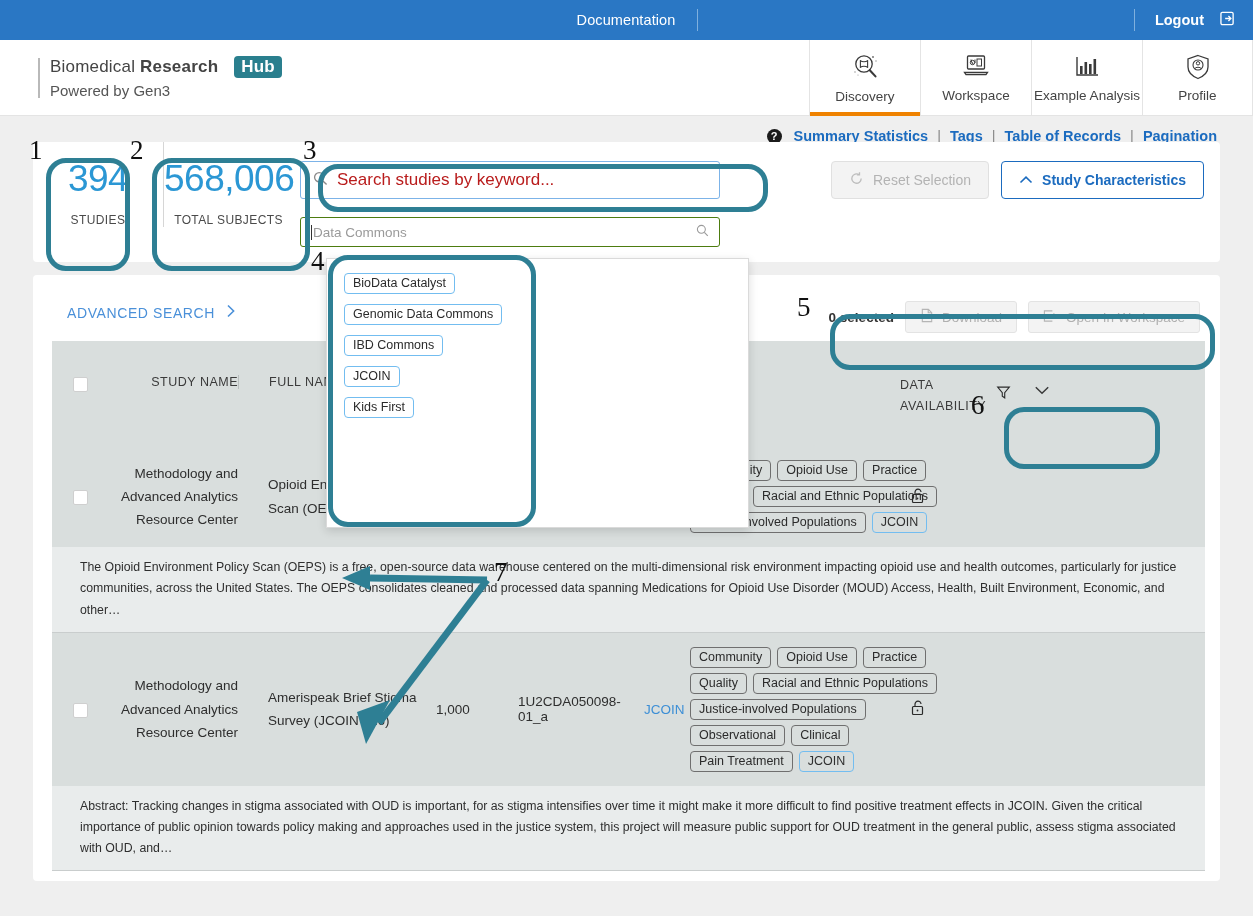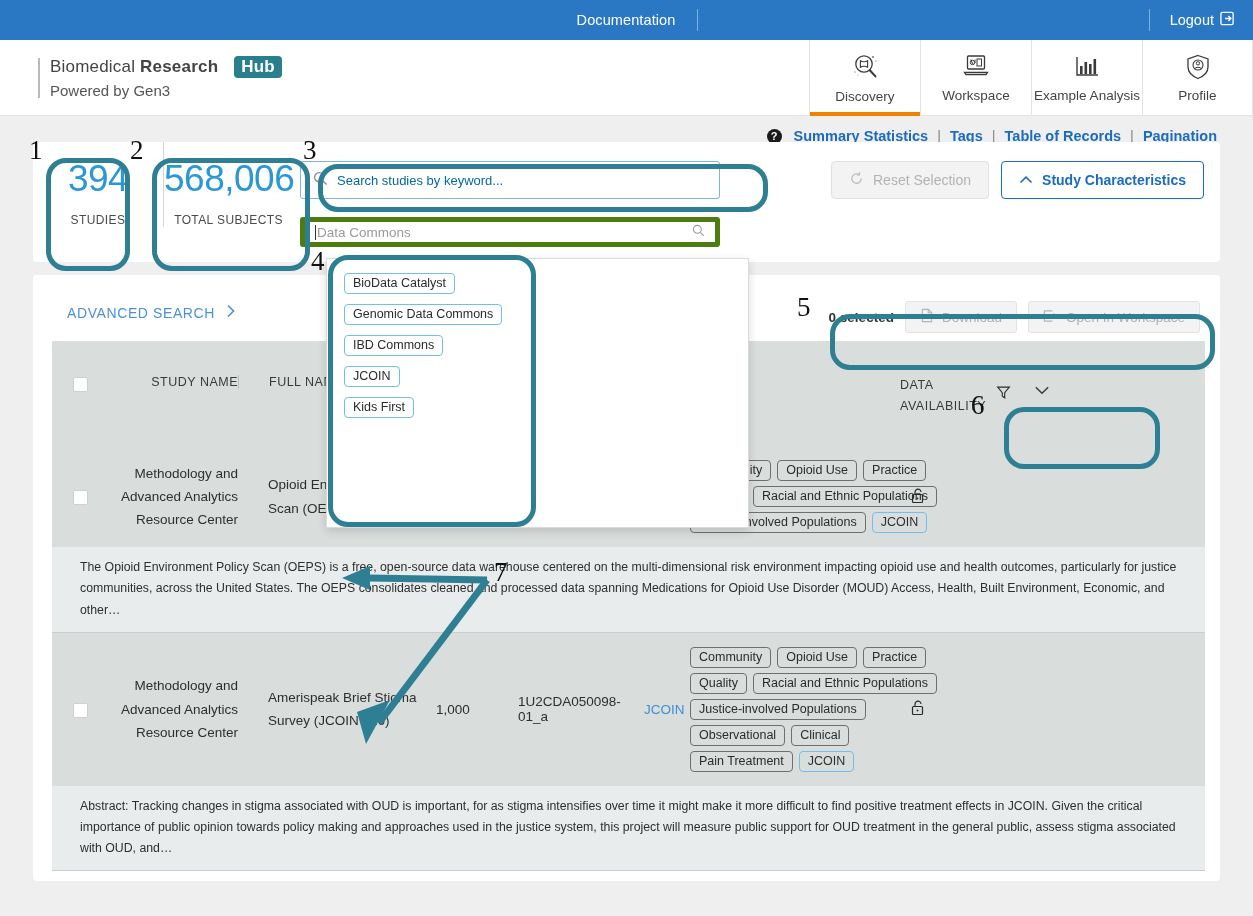--- a/index.html
+++ b/index.html
@@ -26,22 +26,22 @@
   .topbar-link {
     font-size: 14.5px; color: #fff; text-decoration: none;
     padding: 0 22px; letter-spacing: .1px;
   }
   .topbar-sep { width: 1px; height: 22px; background: #7fb0de; }
   .topbar-right {
     position: absolute; right: 0; top: 0; bottom: 0;
     display: flex; align-items: center;
   }
   .logout {
-    display: flex; align-items: center; gap: 6px;
-    font-size: 14.5px; padding-right: 18px; padding-left: 20px;
+    display: flex; align-items: center; gap: 16px;
+    font-size: 14.5px; padding-right: 18px; padding-left: 20px; font-weight: bold;
   }
 
   
   .header {
     height: 76px; background: #fff; display: flex;
     align-items: stretch; border-bottom: 1px solid #e4e4e4;
   }
   .brand {
     flex: 1; display: flex; flex-direction: column;
     justify-content: center; padding-left: 38px; position: relative;
@@ -84,24 +84,24 @@
   .statbox + .statbox { border-left: 1px solid #d6d6d6; }
   .statnum { font-size: 37px; color: #2b97d4; line-height: 1; letter-spacing: -.5px; }
   .statlabel { font-size: 12px; color: #4a4a4a; margin-top: 16px; letter-spacing: .4px; }
 
   .searchcol { padding-top: 19px; margin-left: 7px; }
   .searchbox {
     width: 420px; height: 38px; border: 1px solid #7cb3e8;
     border-radius: 3px; display: flex; align-items: center;
     padding: 0 12px; gap: 9px; background: #fff;
   }
-  .searchbox .ph { color: #0369a1; font-size: 13px; }
+  .searchbox .ph { color: #b91c1c; font-size: 17px; }
 
   .dcbox {
-    width: 420px; height: 30px; border: 5px solid #4d7c0f;
+    width: 420px; height: 30px; border: 1px solid #4d7c0f;
     border-radius: 3px; display: flex; align-items: center;
     padding: 0 10px; background: #fff; margin-top: 18px;
     justify-content: space-between;
   }
   .dcbox .ph { color: #9a9a9a; font-size: 13.5px; border-left: 1px solid #333; padding-left: 1px; }
 
   .actioncol {
     position: absolute; right: 16px; top: 19px;
     display: flex; gap: 12px; align-items: center;
   }

